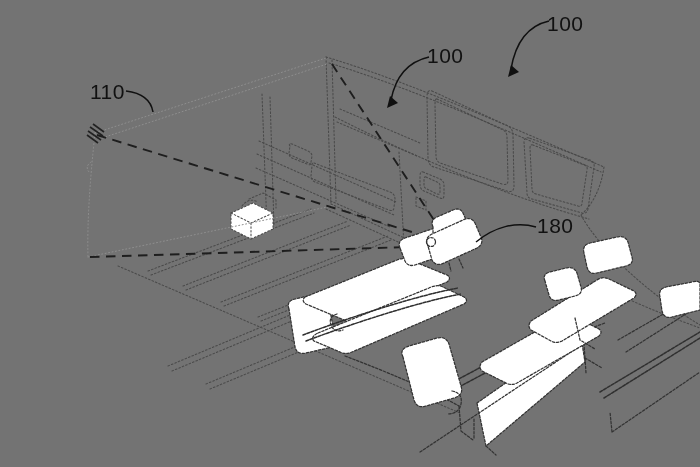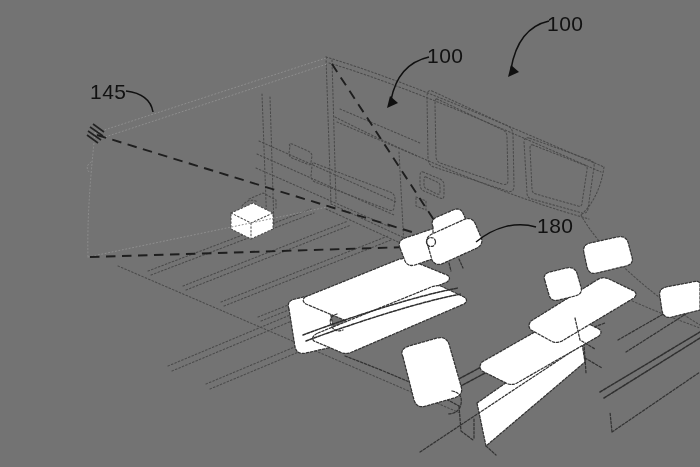--- a/index.html
+++ b/index.html
@@ -169,15 +169,15 @@
     <path class="ar" d="M387,108 L390,96 L398,103 Z"></path>
     <path class="ld" d="M549,21 Q518,28 511,69"></path>
     <path class="ar" d="M508,77 L511,65 L519,72 Z"></path>
     <path class="ld" d="M536,227 C516,221 494,227 476,242"></path>
   </g>
 </svg>
 
   <div class="ref-label lbl-100">100</div>
   <div class="ref-label lbl-130">100</div>
   <div class="ref-label lbl-140">180</div>
-  <div class="ref-label lbl-145">145</div>
+  <div class="ref-label lbl-145">110</div>
 
 </main>
 
 </body></html>

